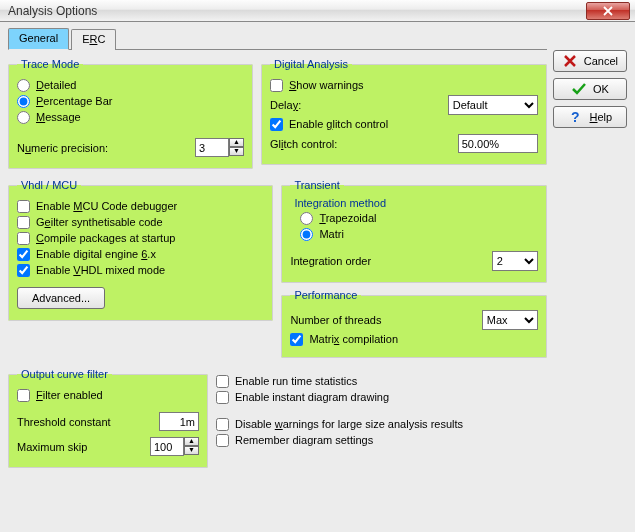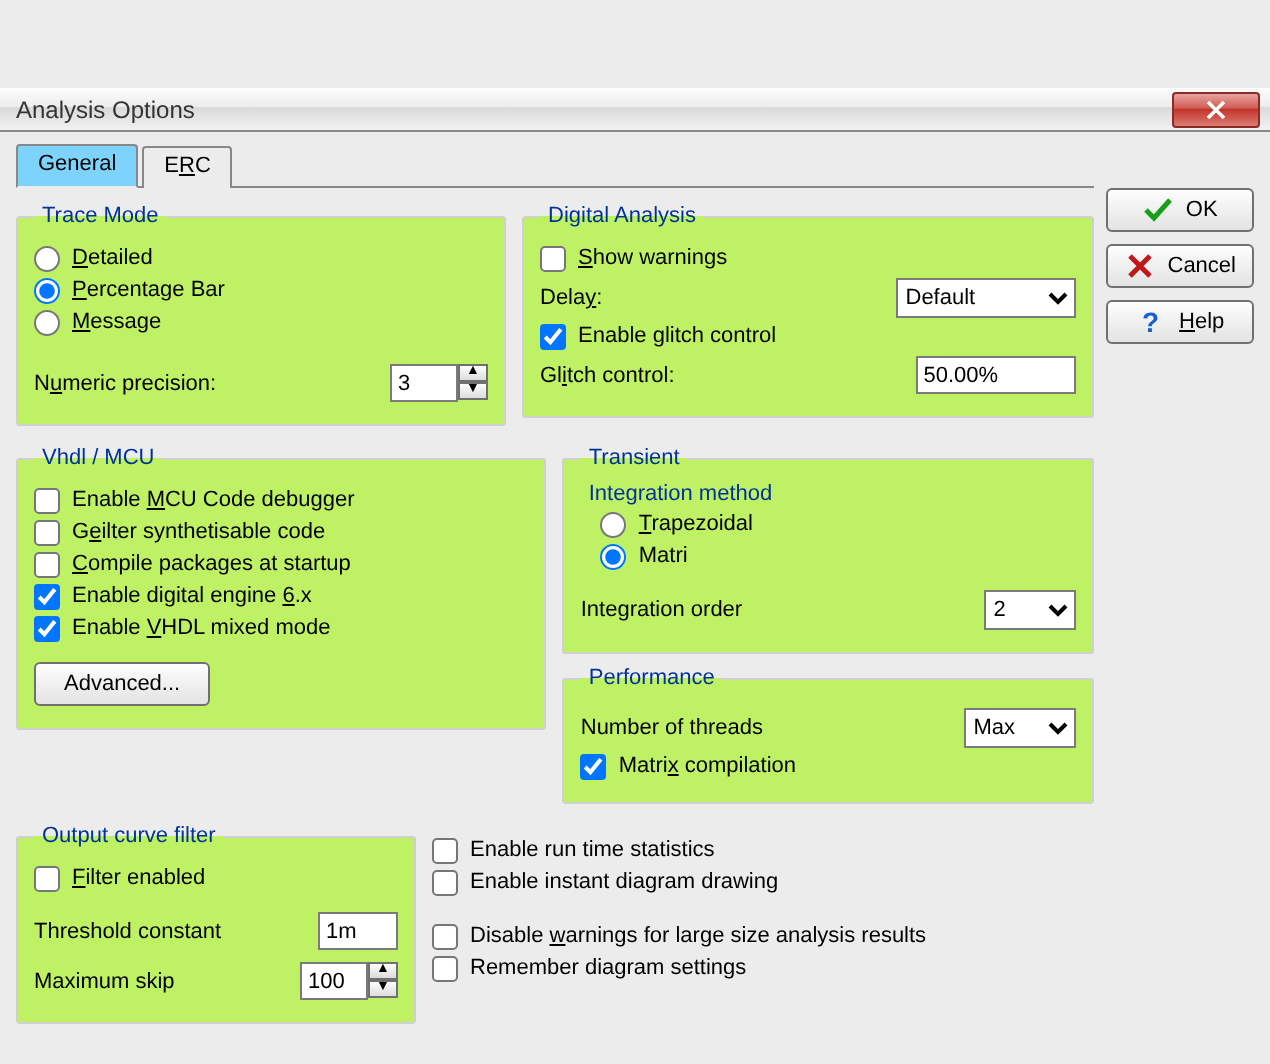--- a/index.html
+++ b/index.html
@@ -14,21 +14,20 @@
     overflow: hidden;
   }
   .titlebar {
     height: 22px;
     background: linear-gradient(to bottom, #fdfdfd 0%, #ededed 45%, #d9d9d9 46%, #f2f2f2 100%);
     border-bottom: 1px solid #888;
     display: flex;
     align-items: center;
     padding: 0 4px 0 8px;
     position: relative;
-    margin-top: 44px;
   }
   .titlebar .title { flex: 1; color: #333; font-size: 12px; }
   .titlebar .close {
     width: 44px; height: 18px;
     background: linear-gradient(to bottom, #e8a3a0 0%, #d05b52 45%, #c13128 46%, #dc7c72 100%);
     border: 1px solid #8b2c26;
     border-radius: 2px;
     display:flex; align-items:center; justify-content:center;
     color:#fff;
     margin-right: 1px;
@@ -287,21 +286,21 @@
           <legend>Output curve filter</legend>
           <div class="row">
               <label class="checkbox">
                 <input type="checkbox" style="">
                 <span><span class="ul">F</span><span>ilter enabled</span></span>
               </label>
             </div>
           <div class="row" style="margin-top:10px">
             <label>Threshold constant</label>
             <span class="spacer"></span>
-            <input type="text" style="width: 40px;" value="1m">
+            <input type="text" style="width: 40px; text-align: right;" value="1m">
           </div>
           <div class="row" style="margin-top:6px">
             <label>Maximum skip</label>
             <span class="spacer"></span>
             <span class="spin">
               <input type="text" value="100" style="">
               <span class="btns">
                   <div>▲</div>
                   <div>▼</div>
                 </span>
@@ -334,29 +333,29 @@
               <span>Remember diagram settings</span>
             </label>
           </div>
       </div>
     </div>
   </div>
 
   <div class="side">
     <div class="btn">
       <svg class="icon" viewBox="0 0 16 16">
+          <path d="M3 3 L13 13 M13 3 L3 13" stroke="#c01818" stroke-width="2.5"></path>
+        </svg>
+      <span>Cancel</span>
+    </div>
+    <div class="btn">
+      <svg class="icon" viewBox="0 0 16 16">
           <path d="M2 8 L6 12 L14 3" stroke="#17a017" stroke-width="2.5" fill="none"></path>
         </svg>
       <span>OK</span>
-    </div>
-    <div class="btn">
-      <svg class="icon" viewBox="0 0 16 16">
-          <path d="M3 3 L13 13 M13 3 L3 13" stroke="#c01818" stroke-width="2.5"></path>
-        </svg>
-      <span>Cancel</span>
     </div>
     <div class="btn">
       <svg class="icon" viewBox="0 0 16 16">
           <text x="3" y="13" font-size="14" font-weight="bold" fill="#1560d0">?</text>
         </svg>
       <span><span class="ul">H</span><span>elp</span></span>
     </div>
   </div>
 </div>
 

